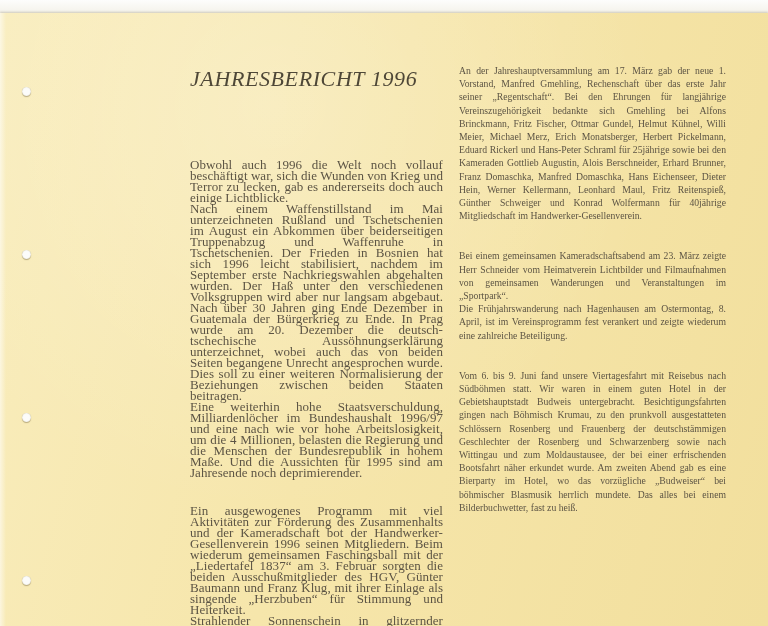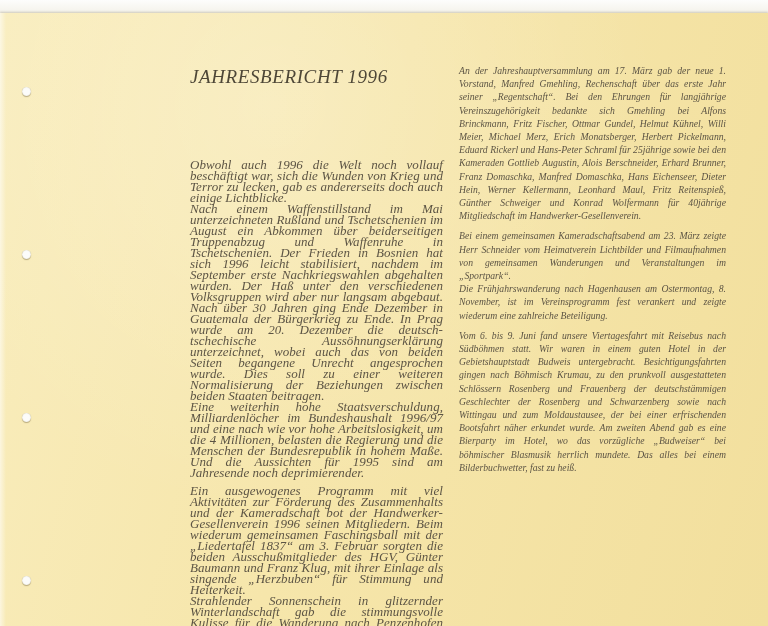--- a/index.html
+++ b/index.html
@@ -32,38 +32,38 @@
     background:linear-gradient(90deg,rgba(255,255,255,0.55),rgba(255,255,255,0));
   }
   .hole{
     position:absolute;left:22px;width:9px;height:9px;border-radius:50%;
     background:#fcfcfa;
     box-shadow:0 1px 1px rgba(110,95,55,0.45), inset 0 0 1px rgba(120,105,60,0.4);
   }
   .hole.h1{top:74px;} .hole.h2{top:237px;} .hole.h3{top:400px;} .hole.h4{top:563px;}
   .doc-title{
     position:absolute;left:190px;top:53px;
-    font-style:italic;font-size:19px;letter-spacing:0.6px;
+    font-style:italic;font-size:22px;letter-spacing:0.6px;
     color:var(--ink-title);white-space:nowrap;
   }
   .col{
-    position:absolute;color:var(--ink);font-style:italic;
+    position:absolute;color:var(--ink);
     text-align:justify;
     hyphens:auto;-webkit-hyphens:auto;
   }
   .col-left{
     left:190px;top:146px;width:253px;
     font-size:13px;line-height:11px;letter-spacing:0.05px;
   }
   .col-right{
     left:459px;top:51px;width:267px;
     font-size:9.7px;line-height:13.2px;
   }
   .para{margin:0;}
-  .para.gap{margin-top:7px;}
+  .para.gap{margin-top:27px;}
 </style>
 </head>
 <body>
 
 <div class="scan-top-strip"></div>
 
 <div class="page">
   <div class="hole h1"></div>
   <div class="hole h2"></div>
   <div class="hole h3"></div>
@@ -74,16 +74,16 @@
   <div class="col col-left">
       <p class="para">Obwohl auch 1996 die Welt noch vollauf beschäftigt war, sich die Wunden von Krieg und Terror zu lecken, gab es andererseits doch auch einige Lichtblicke.</p>
       <p class="para">Nach einem Waffenstillstand im Mai unterzeichneten Rußland und Tschetschenien im August ein Abkommen über beiderseitigen Truppenabzug und Waffenruhe in Tschetschenien. Der Frieden in Bosnien hat sich 1996 leicht stabilisiert, nachdem im September erste Nachkriegswahlen abgehalten wurden. Der Haß unter den verschiedenen Volksgruppen wird aber nur langsam abgebaut. Nach über 30 Jahren ging Ende Dezember in Guatemala der Bürgerkrieg zu Ende. In Prag wurde am 20. Dezember die deutsch-tschechische Aussöhnungserklärung unterzeichnet, wobei auch das von beiden Seiten begangene Unrecht angesprochen wurde. Dies soll zu einer weiteren Normalisierung der Beziehungen zwischen beiden Staaten beitragen.</p>
       <p class="para">Eine weiterhin hohe Staatsverschuldung, Milliardenlöcher im Bundeshaushalt 1996/97 und eine nach wie vor hohe Arbeitslosigkeit, um die 4 Millionen, belasten die Regierung und die Menschen der Bundesrepublik in hohem Maße. Und die Aussichten für 1995 sind am Jahresende noch deprimierender.</p>
       <p class="para gap">Ein ausgewogenes Programm mit viel Aktivitäten zur Förderung des Zusammenhalts und der Kameradschaft bot der Handwerker-Gesellenverein 1996 seinen Mitgliedern. Beim wiederum gemeinsamen Faschingsball mit der „Liedertafel 1837“ am 3. Februar sorgten die beiden Ausschußmitglieder des HGV, Günter Baumann und Franz Klug, mit ihrer Einlage als singende „Herzbuben“ für Stimmung und Heiterkeit.</p>
       <p class="para">Strahlender Sonnenschein in glitzernder Winterlandschaft gab die stimmungsvolle Kulisse für die Wanderung nach Penzenhofen am 3. März, an der sich 92 Wanderfreunde, davon 26 vom Heimatverein aus Nürnberg, beteiligten. Im Gasthaus Härlein kehrten wir ein.</p>
     </div>
   <div class="col col-right">
       <p class="para">An der Jahreshauptversammlung am 17. März gab der neue 1. Vorstand, Manfred Gmehling, Rechenschaft über das erste Jahr seiner „Regentschaft“. Bei den Ehrungen für langjährige Vereinszugehörigkeit bedankte sich Gmehling bei Alfons Brinckmann, Fritz Fischer, Ottmar Gundel, Helmut Kühnel, Willi Meier, Michael Merz, Erich Monatsberger, Herbert Pickelmann, Eduard Rickerl und Hans-Peter Schraml für 25jährige sowie bei den Kameraden Gottlieb Augustin, Alois Berschneider, Erhard Brunner, Franz Domaschka, Manfred Domaschka, Hans Eichenseer, Dieter Hein, Werner Kellermann, Leonhard Maul, Fritz Reitenspieß, Günther Schweiger und Konrad Wolfermann für 40jährige Mitgliedschaft im Handwerker-Gesellenverein.</p>
       <p class="para gap">Bei einem gemeinsamen Kameradschaftsabend am 23. März zeigte Herr Schneider vom Heimatverein Lichtbilder und Filmaufnahmen von gemeinsamen Wanderungen und Veranstaltungen im „Sportpark“.</p>
-      <p class="para">Die Frühjahrswanderung nach Hagenhausen am Ostermontag, 8. November, ist im Vereinsprogramm fest verankert und zeigte wiederum eine zahlreiche Beteiligung.</p>
+      <p class="para">Die Frühjahrswanderung nach Hagenhausen am Ostermontag, 8. April, ist im Vereinsprogramm fest verankert und zeigte wiederum eine zahlreiche Beteiligung.</p>
       <p class="para gap">Vom 6. bis 9. Juni fand unsere Viertagesfahrt mit Reisebus nach Südböhmen statt. Wir waren in einem guten Hotel in der Gebietshauptstadt Budweis untergebracht. Besichtigungsfahrten gingen nach Böhmisch Krumau, zu den prunkvoll ausgestatteten Schlössern Rosenberg und Frauenberg der deutschstämmigen Geschlechter der Rosenberg und Schwarzenberg sowie nach Wittingau und zum Moldaustausee, der bei einer erfrischenden Bootsfahrt näher erkundet wurde. Am zweiten Abend gab es eine Bierparty im Hotel, wo das vorzügliche „Budweiser“ bei böhmischer Blasmusik herrlich mundete. Das alles bei einem Bilderbuchwetter, fast zu heiß.</p>
     </div>
 </div>
 
 </body></html>

